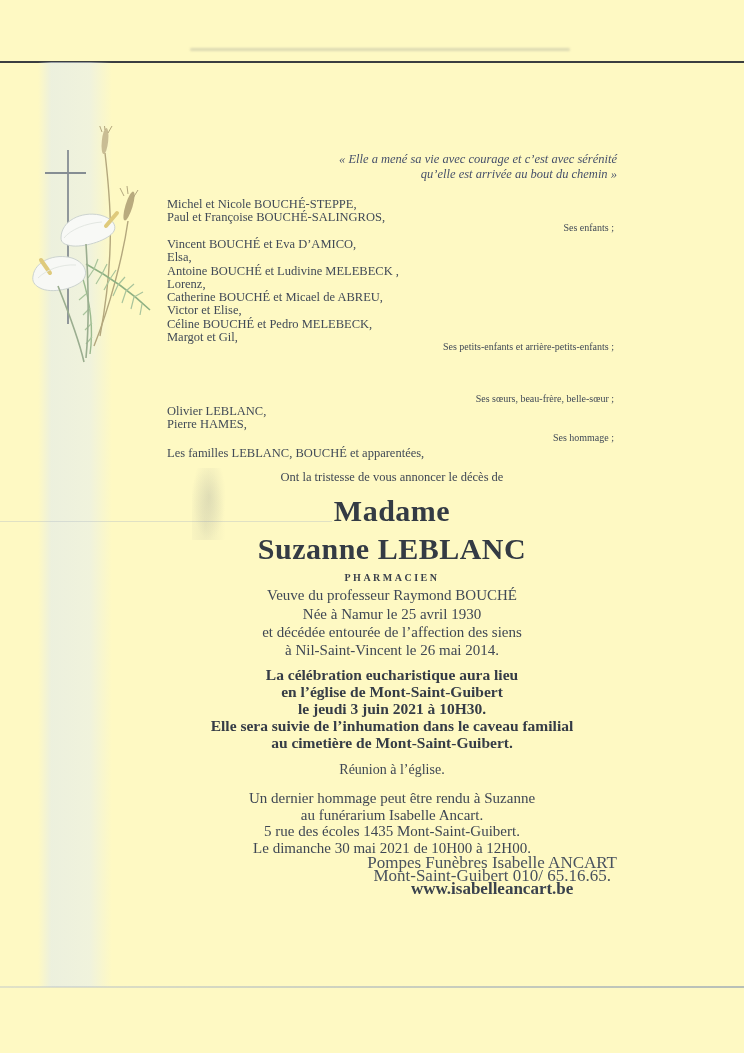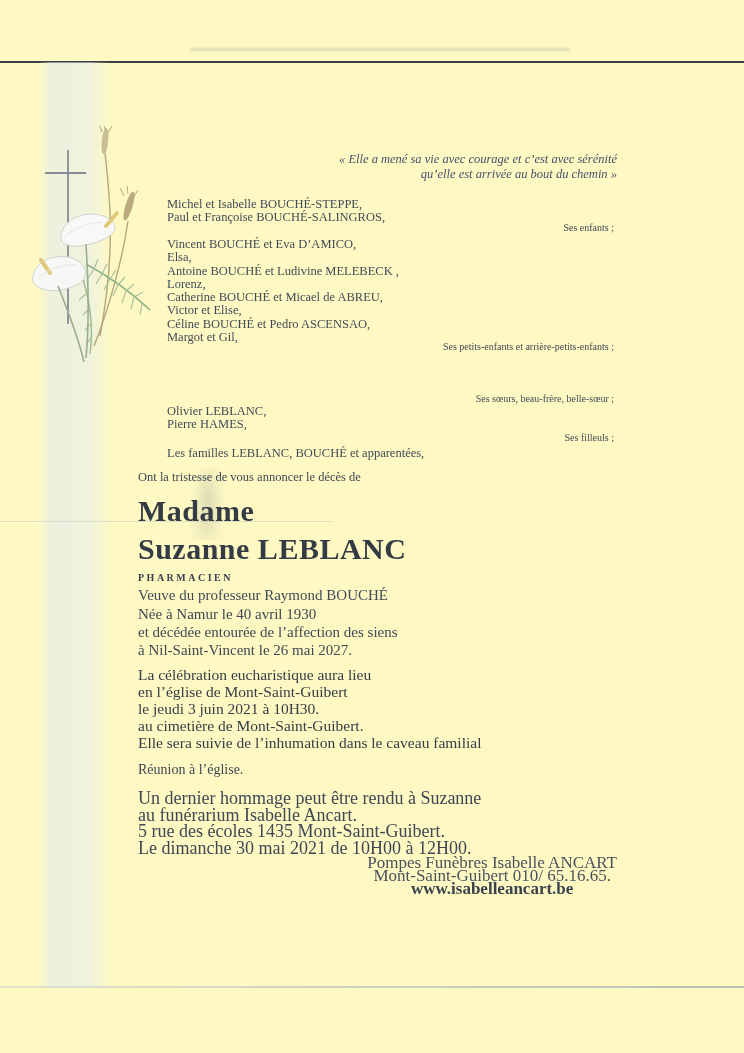--- a/index.html
+++ b/index.html
@@ -19,30 +19,30 @@
     background:linear-gradient(90deg,rgba(222,233,243,0) 0%,rgba(222,233,243,.55) 18%,rgba(226,236,245,.5) 70%,rgba(226,236,245,0) 100%);}
   .faint-hline{position:absolute;left:0;top:521px;width:332px;height:1px;background:rgba(175,186,196,.38);}
   .smudge{position:absolute;left:192px;top:468px;width:34px;height:72px;
     background:radial-gradient(ellipse at 50% 40%,rgba(120,128,136,.18),rgba(120,128,136,0) 70%),
                radial-gradient(ellipse at 40% 80%,rgba(120,128,136,.12),rgba(120,128,136,0) 70%);}
   
   .quote{position:absolute;top:152px;right:127px;text-align:right;
     font-style:italic;font-size:12.5px;line-height:14.5px;color:#46506a;}
   .list{position:absolute;left:167px;font-size:12.5px;line-height:13.3px;color:#414a57;}
   .rlabel{position:absolute;right:130px;font-size:10px;color:#414a57;white-space:nowrap;}
-  .centered{position:absolute;left:138px;width:480px;text-align:left;color:#3f4754;}
+  .centered{position:absolute;left:152px;width:480px;text-align:center;color:#3f4754;}
   .intro{top:470px;font-size:12.5px;}
   .names{top:492px;}
   .names .big{font-size:30px;font-weight:bold;line-height:38px;color:#343b44;letter-spacing:.5px;}
   .names .prof{font-size:10px;font-weight:bold;letter-spacing:2.5px;line-height:17px;margin-top:1px;color:#3a414b;}
   .names .veuve{font-size:15px;line-height:18px;color:#414a57;}
   .birth{top:605px;font-size:15px;line-height:18px;}
-  .ceremony{top:666px;font-size:15.5px;line-height:17px;font-weight:normal;color:#353c46;}
+  .ceremony{top:666px;font-size:15.5px;line-height:17px;font-weight:bold;color:#353c46;}
   .reunion{top:762px;font-size:14px;}
-  .homage{top:790px;font-size:18px;line-height:16.5px;}
+  .homage{top:790px;font-size:15px;line-height:16.5px;}
   .footer{position:absolute;top:856px;right:127px;text-align:center;font-size:17px;line-height:13px;color:#49525e;}
   .footer .site{font-weight:bold;color:#3a424d;}
   .illus{position:absolute;left:28px;top:126px;}
 </style>
 </head>
 <body>
 
 <div class="page">
 
   <div class="scan-top-shadow"></div>
@@ -90,68 +90,68 @@
       <path d="M30,160 C40,185 50,210 56,236"></path>
     </g>
   </svg>
 
   <div class="quote">
     <div>« Elle a mené sa vie avec courage et c’est avec sérénité</div>
     <div>qu’elle est arrivée au bout du chemin »</div>
   </div>
 
   <div class="list" style="top:198px">
-    <div>Michel et Isabelle BOUCHÉ-STEPPE,</div>
+    <div>Michel et Nicole BOUCHÉ-STEPPE,</div>
     <div>Paul et Françoise BOUCHÉ-SALINGROS,</div>
   </div>
   <div class="rlabel" style="top:222px">Ses enfants ;</div>
 
   <div class="list" style="top:238px">
     <div>Vincent BOUCHÉ et Eva D’AMICO,</div>
     <div>Elsa,</div>
     <div>Antoine BOUCHÉ et Ludivine MELEBECK ,</div>
     <div>Lorenz,</div>
     <div>Catherine BOUCHÉ et Micael de ABREU,</div>
     <div>Victor et Elise,</div>
-    <div>Céline BOUCHÉ et Pedro ASCENSAO,</div>
+    <div>Céline BOUCHÉ et Pedro MELEBECK,</div>
     <div>Margot et Gil,</div>
   </div>
   <div class="rlabel" style="top:341px">Ses petits-enfants et arrière-petits-enfants ;</div>
 
   <div class="rlabel" style="top:393px">Ses sœurs, beau-frère, belle-sœur ;</div>
 
   <div class="list" style="top:405px">
     <div>Olivier LEBLANC,</div>
     <div>Pierre HAMES,</div>
   </div>
-  <div class="rlabel" style="top:432px">Ses filleuls ;</div>
+  <div class="rlabel" style="top:432px">Ses hommage ;</div>
 
   <div class="list" style="top:447px">Les familles LEBLANC, BOUCHÉ et apparentées,</div>
 
   <div class="centered intro">Ont la tristesse de vous annoncer le décès de</div>
 
   <div class="centered names">
     <div class="big">Madame</div>
     <div class="big">Suzanne LEBLANC</div>
     <div class="prof">PHARMACIEN</div>
     <div class="veuve">Veuve du professeur Raymond BOUCHÉ</div>
   </div>
 
   <div class="centered birth">
-    <div>Née à Namur le 40 avril 1930</div>
+    <div>Née à Namur le 25 avril 1930</div>
     <div>et décédée entourée de l’affection des siens</div>
-    <div>à Nil-Saint-Vincent le 26 mai 2027.</div>
+    <div>à Nil-Saint-Vincent le 26 mai 2014.</div>
   </div>
 
   <div class="centered ceremony">
     <div>La célébration eucharistique aura lieu</div>
     <div>en l’église de Mont-Saint-Guibert</div>
     <div>le jeudi 3 juin 2021 à 10H30.</div>
+    <div>Elle sera suivie de l’inhumation dans le caveau familial</div>
     <div>au cimetière de Mont-Saint-Guibert.</div>
-    <div>Elle sera suivie de l’inhumation dans le caveau familial</div>
   </div>
 
   <div class="centered reunion">Réunion à l’église.</div>
 
   <div class="centered homage">
     <div>Un dernier hommage peut être rendu à Suzanne</div>
     <div>au funérarium Isabelle Ancart.</div>
     <div>5 rue des écoles 1435 Mont-Saint-Guibert.</div>
     <div>Le dimanche 30 mai 2021 de 10H00 à 12H00.</div>
   </div>

